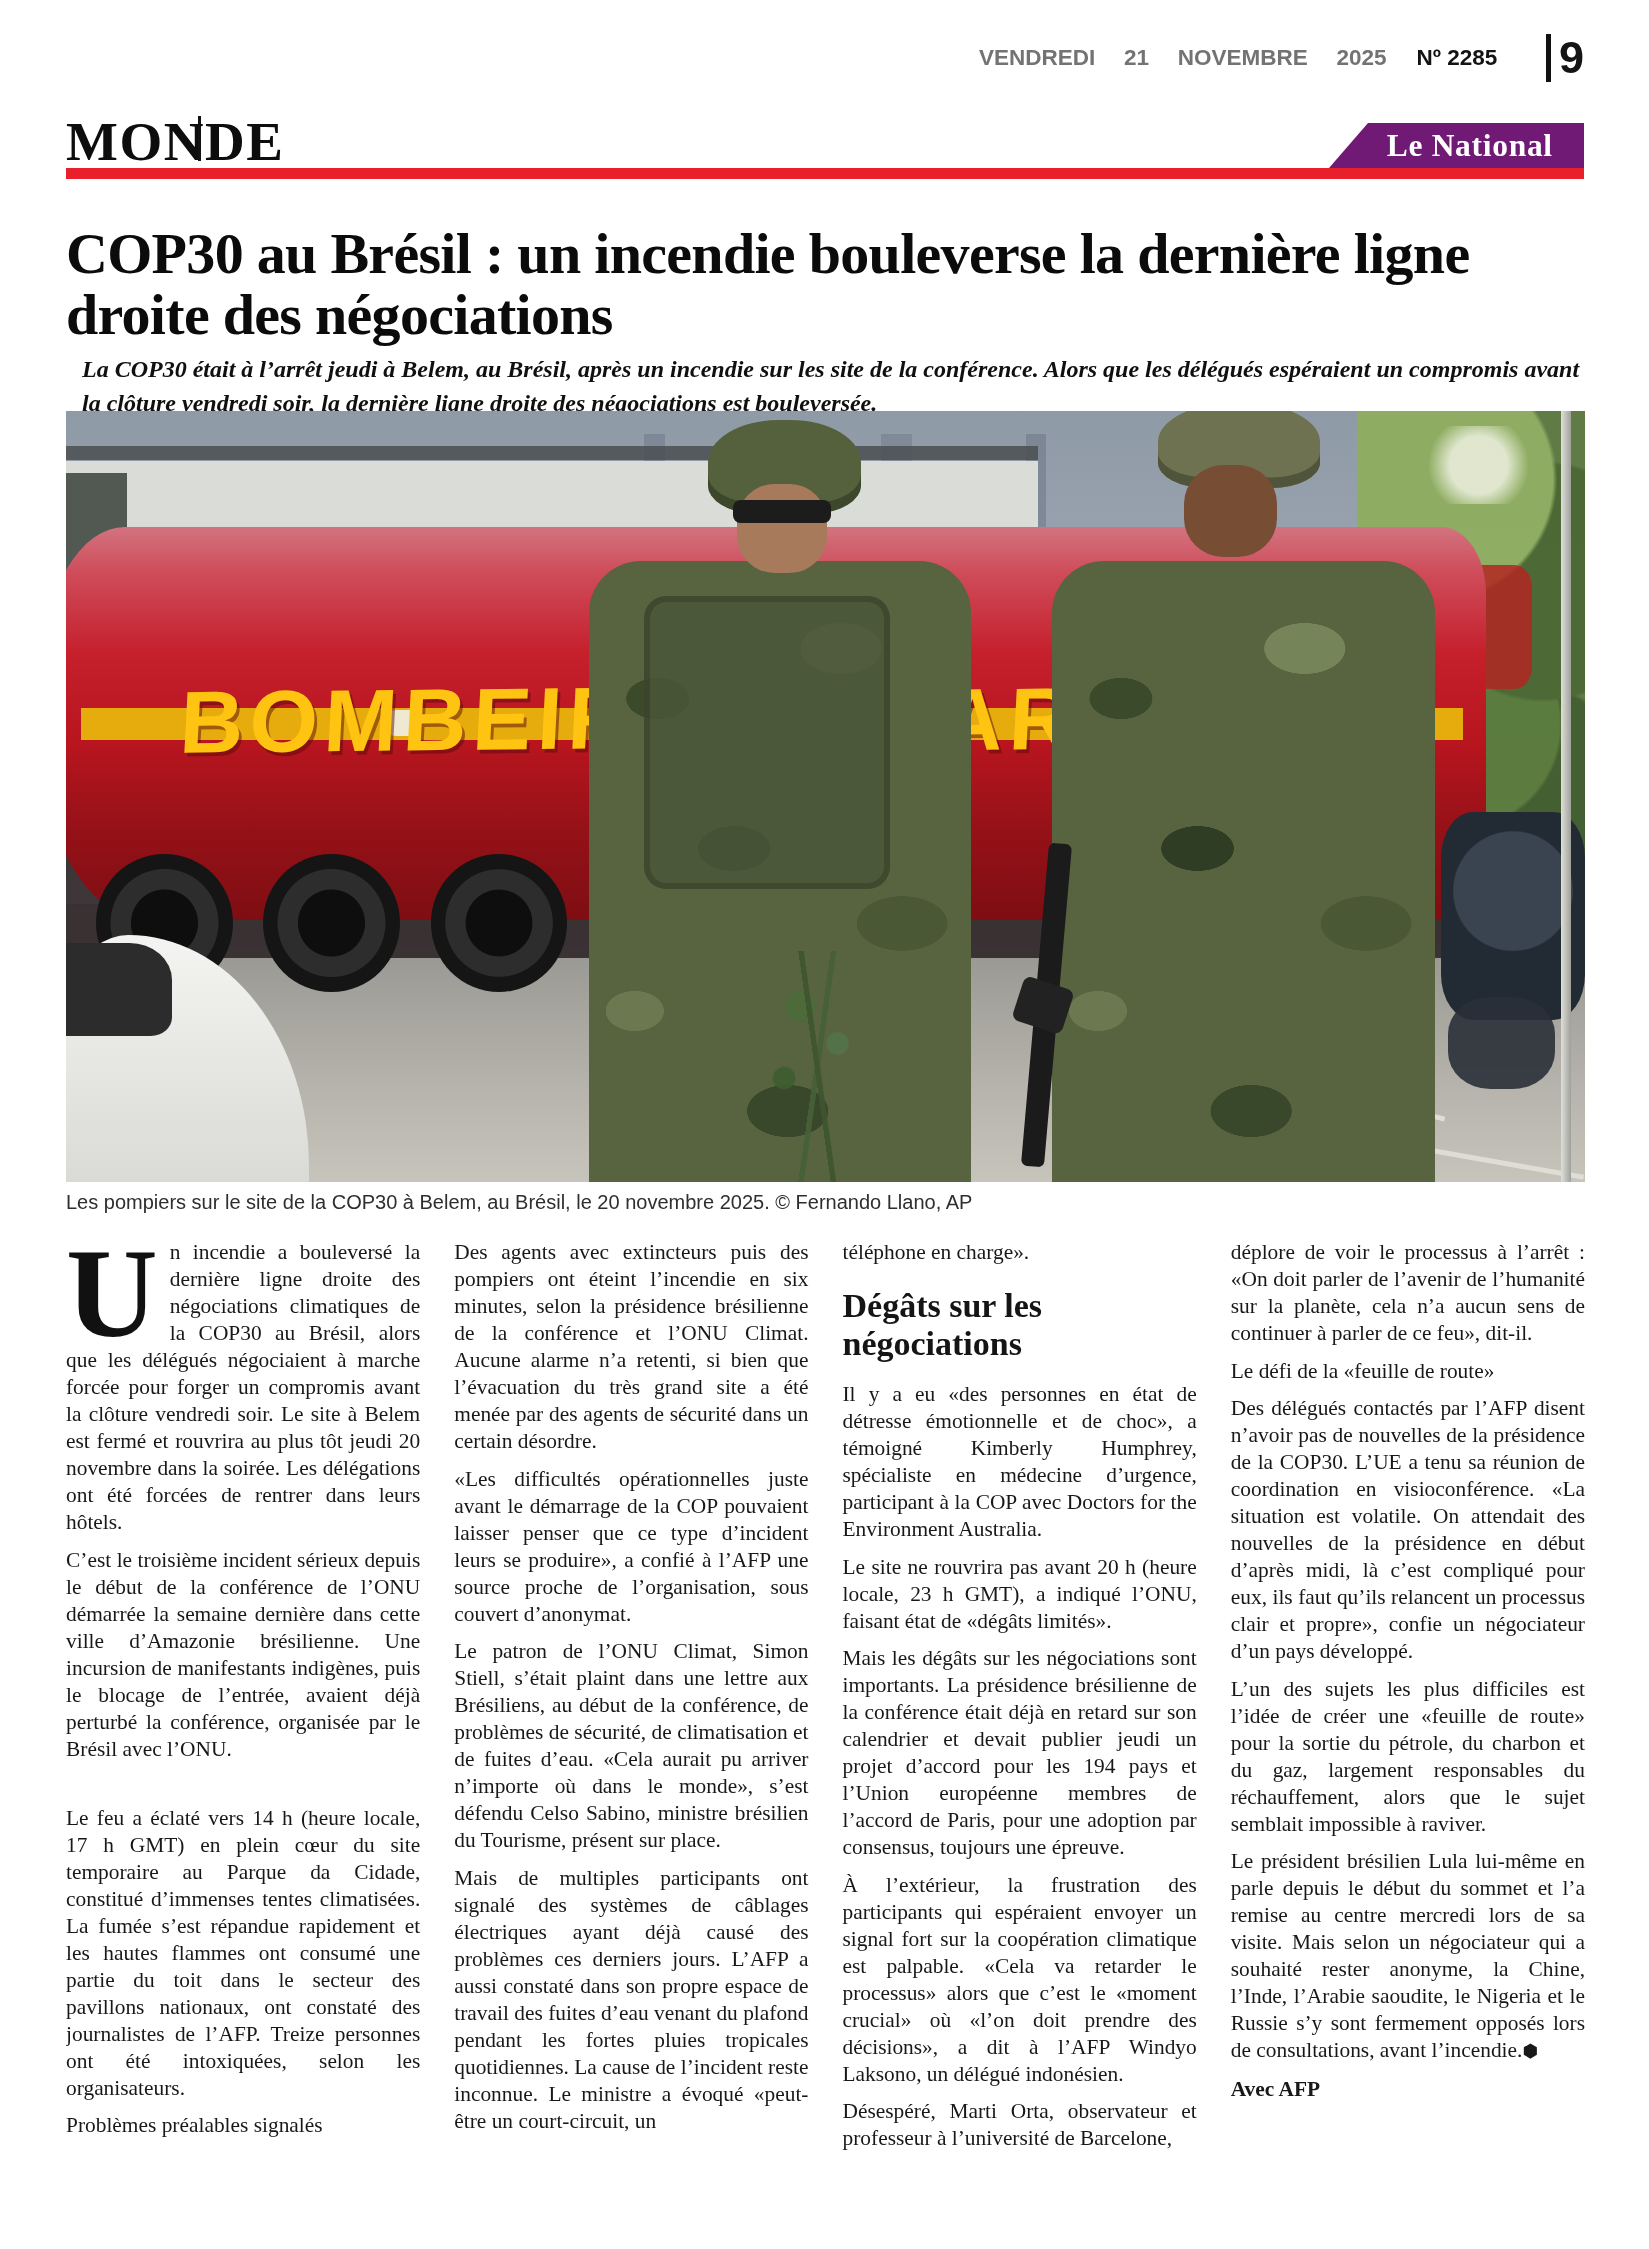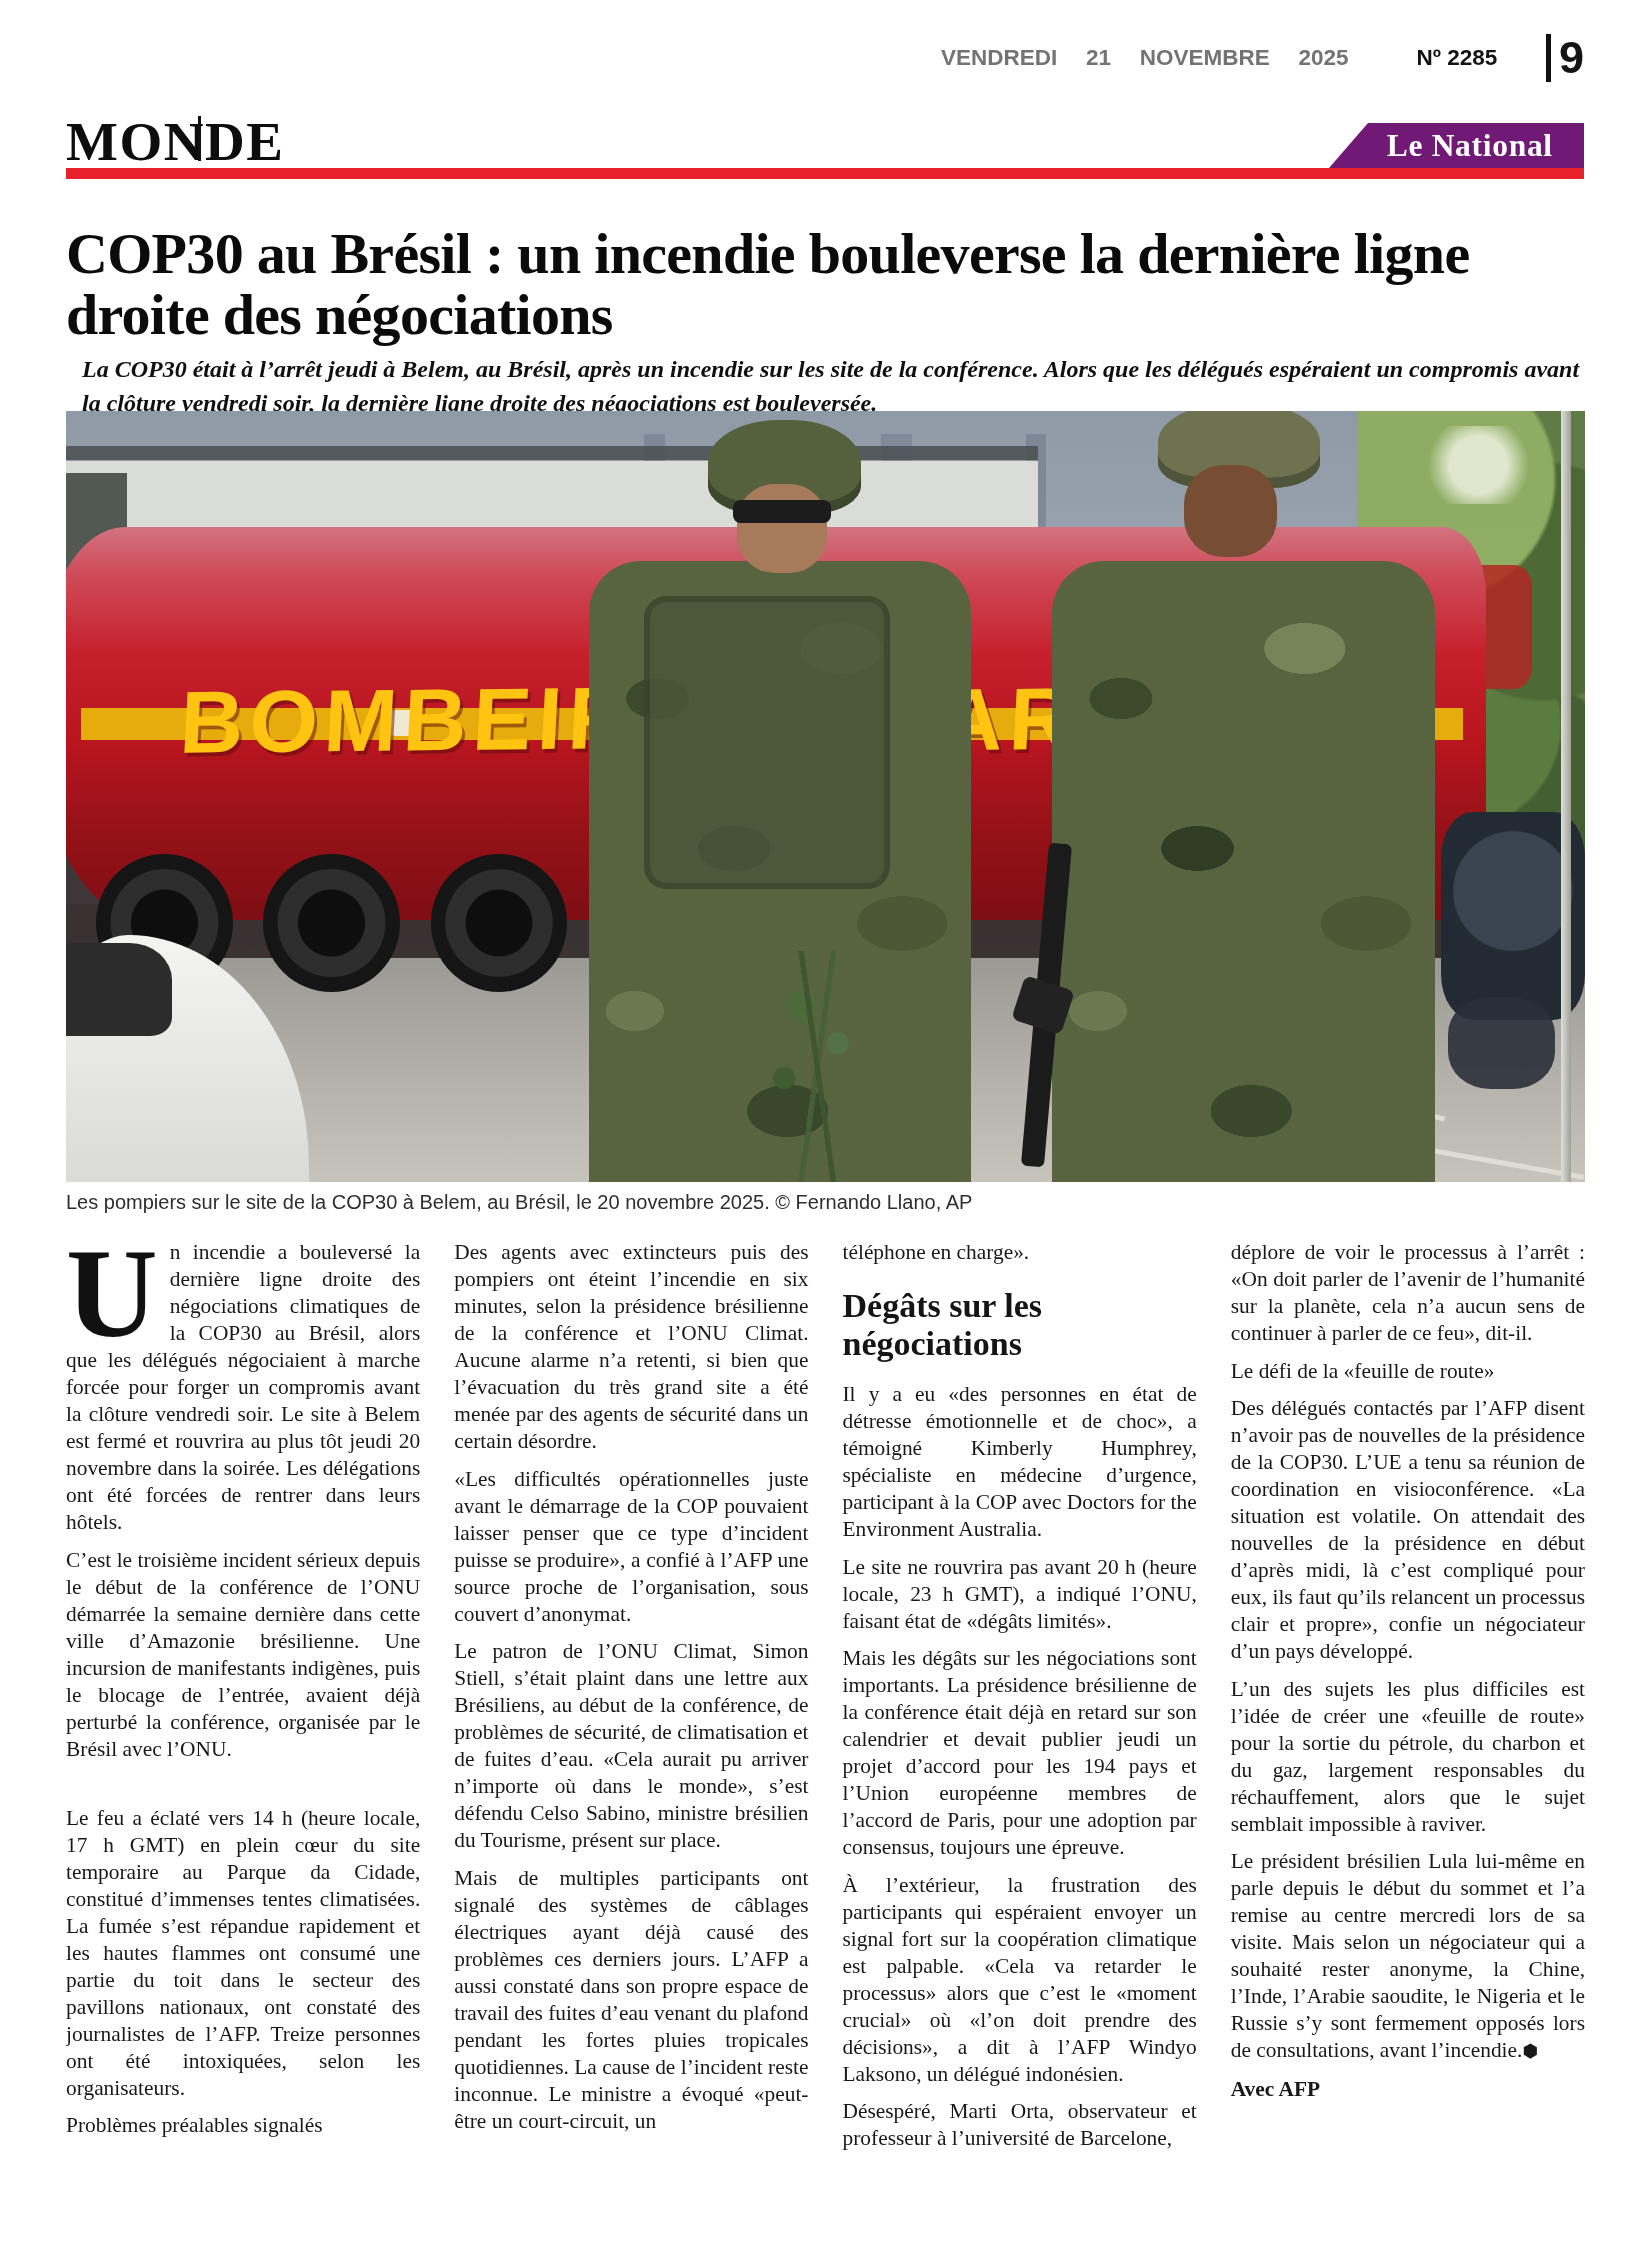--- a/index.html
+++ b/index.html
@@ -4,21 +4,21 @@
 <style>
   html,body{margin:0;padding:0;background:#ffffff;}
   .page{position:relative;width:1650px;height:2250px;background:#fff;overflow:hidden;
         font-family:"Liberation Serif","DejaVu Serif",serif;color:#141414;}
 
   
   .meta-row{position:absolute;top:31.5px;right:66px;display:flex;align-items:center;}
   .meta-date{font-family:"Liberation Sans","DejaVu Sans",sans-serif;font-weight:700;
              font-size:22.5px;word-spacing:22.5px;color:#737373;}
   .meta-issue{font-family:"Liberation Sans","DejaVu Sans",sans-serif;font-weight:700;
-              font-size:22.5px;margin-left:68px;color:#131313;}
+              font-size:22.5px;margin-left:30px;color:#131313;}
   .page-num-wrap{display:flex;align-items:center;margin-left:49px;}
   .page-num-bar{width:5.2px;height:48px;background:#111;margin-right:7.5px;}
   .page-num{font-family:"Liberation Sans","DejaVu Sans",sans-serif;font-weight:700;font-size:45px;}
 
   .section-row{position:absolute;left:66px;top:105px;right:66px;height:64px;}
   .monde{position:absolute;left:0;top:4.5px;font-size:55px;font-weight:700;letter-spacing:1.5px;color:#0d0d0d;}
   .monde-divider{position:absolute;left:132px;top:10.5px;width:3px;height:45px;background:#111;}
   .brand-badge{position:absolute;right:0;top:18px;height:45px;min-width:255px;background:#701a75;
                clip-path:polygon(39px 0,100% 0,100% 100%,0 100%);
                display:flex;align-items:center;justify-content:center;
@@ -196,21 +196,21 @@
 
     <div class="col">
       <p><span class="dropcap">U</span><span>n incendie a bouleversé la dernière ligne droite des négociations climatiques de la COP30 au Brésil, alors que les délégués négociaient à marche forcée pour forger un compromis avant la clôture vendredi soir. Le site à Belem est fermé et rouvrira au plus tôt jeudi 20 novembre dans la soirée. Les délégations ont été forcées de rentrer dans leurs hôtels.</span></p>
       <p>C’est le troisième incident sérieux depuis le début de la conférence de l’ONU démarrée la semaine dernière dans cette ville d’Amazonie brésilienne. Une incursion de manifestants indigènes, puis le blocage de l’entrée, avaient déjà perturbé la conférence, organisée par le Brésil avec l’ONU.</p>
       <p class="gap-top">Le feu a éclaté vers 14 h (heure locale, 17 h GMT) en plein cœur du site temporaire au Parque da Cidade, constitué d’immenses tentes climatisées. La fumée s’est répandue rapidement et les hautes flammes ont consumé une partie du toit dans le secteur des pavillons nationaux, ont constaté des journalistes de l’AFP. Treize personnes ont été intoxiquées, selon les organisateurs.</p>
       <p class="subhead-small">Problèmes préalables signalés</p>
     </div>
 
     <div class="col">
       <p>Des agents avec extincteurs puis des pompiers ont éteint l’incendie en six minutes, selon la présidence brésilienne de la conférence et l’ONU Climat. Aucune alarme n’a retenti, si bien que l’évacuation du très grand site a été menée par des agents de sécurité dans un certain désordre.</p>
-      <p>«Les difficultés opérationnelles juste avant le démarrage de la COP pouvaient laisser penser que ce type d’incident puisse se produire», a confié à l’AFP une source proche de l’organisation, sous couvert d’anonymat.</p>
+      <p>«Les difficultés opérationnelles juste avant le démarrage de la COP pouvaient laisser penser que ce type d’incident leurs se produire», a confié à l’AFP une source proche de l’organisation, sous couvert d’anonymat.</p>
       <p>Le patron de l’ONU Climat, Simon Stiell, s’était plaint dans une lettre aux Brésiliens, au début de la conférence, de problèmes de sécurité, de climatisation et de fuites d’eau. «Cela aurait pu arriver n’importe où dans le monde», s’est défendu Celso Sabino, ministre brésilien du Tourisme, présent sur place.</p>
       <p>Mais de multiples participants ont signalé des systèmes de câblages électriques ayant déjà causé des problèmes ces derniers jours. L’AFP a aussi constaté dans son propre espace de travail des fuites d’eau venant du plafond pendant les fortes pluies tropicales quotidiennes.  La cause de l’incident reste inconnue. Le ministre a évoqué «peut-être un court-circuit, un</p>
     </div>
 
     <div class="col">
       <p>téléphone en charge».</p>
       <h2 class="subhead">Dégâts sur les négociations</h2>
       <p>Il y a eu «des personnes en état de détresse émotionnelle et de choc», a témoigné Kimberly Humphrey, spécialiste en médecine d’urgence, participant à la COP avec Doctors for the Environment Australia.</p>
       <p>Le site ne rouvrira pas avant 20 h (heure locale, 23 h GMT), a indiqué l’ONU, faisant état de «dégâts limités».</p>
       <p>Mais les dégâts sur les négociations sont importants. La présidence brésilienne de la conférence était déjà en retard sur son calendrier et devait publier jeudi un projet d’accord pour les 194 pays et l’Union européenne membres de l’accord de Paris, pour une adoption par consensus, toujours une épreuve.</p>

